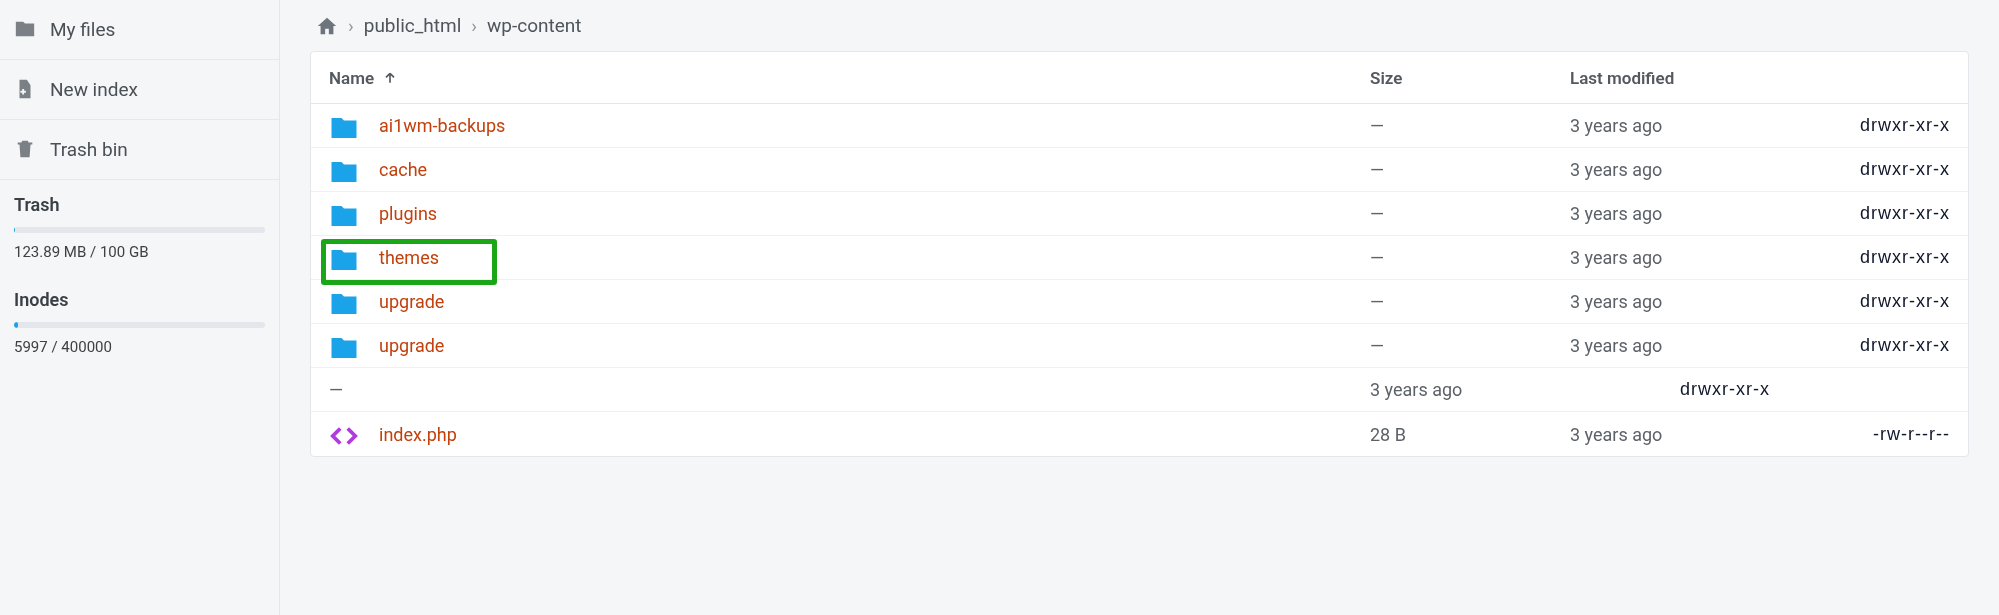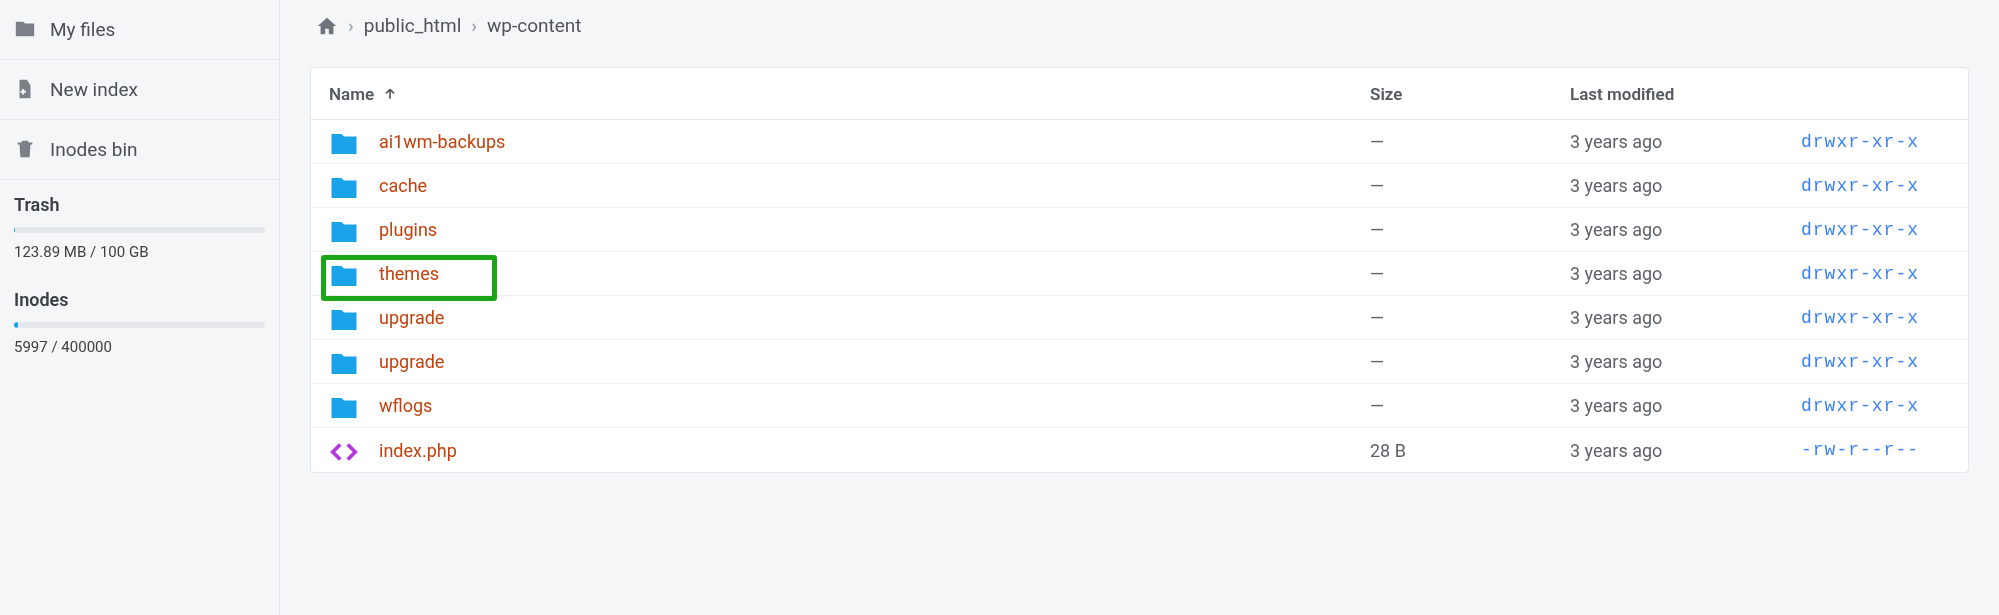--- a/index.html
+++ b/index.html
@@ -78,21 +78,20 @@
   }
   .breadcrumb .crumb { cursor: pointer; }
   .breadcrumb .sep { color: #909aa3; }
   .breadcrumb .home-icon { width: 22px; height: 22px; color: #6d747b; cursor: pointer; }
 
   .file-panel {
     background: #fff;
     border: 1px solid #e3e7eb;
     border-radius: 4px;
     overflow: hidden;
-    margin-top: 16px;
   }
   .file-header, .file-row {
     display: grid;
     grid-template-columns: 1fr 200px 200px 180px;
     align-items: center;
     padding: 0 18px;
   }
   .file-header {
     height: 52px;
     border-bottom: 1px solid #e3e7eb;
@@ -119,24 +118,24 @@
     gap: 20px;
     color: #c2410c;
     cursor: pointer;
     position: relative;
   }
   .row-icon { width: 30px; height: 26px; flex: 0 0 30px; }
   .folder-color { color: #1aa3e8; }
   .code-color  { color: #b23be0; }
   .cell-size, .cell-modified { color: #5c6268; }
   .cell-perm {
-    font-family: Liberation Mono, monospace;
+    font-family: Liberation Sans, sans-serif;
     letter-spacing: 1px;
-    color: #3b82f6;
-    text-align: center;
+    color: #0f172a;
+    text-align: right;
   }
   .highlight-box {
     position: absolute;
     left: -8px;
     top: -6px;
     height: 46px;
     width: 176px;
     border: 5px solid #1aa617;
     border-radius: 3px;
     pointer-events: none;
@@ -165,21 +164,21 @@
     </span>
     <span>New index</span>
   </div>
 
   <div class="sidebar-item">
     <span class="icon">
       <svg viewBox="0 0 24 24" fill="currentColor">
           <path d="M6 7h12l-1 14H7L6 7zm3-4h6l1 2h4v2H4V5h4l1-2z"></path>
         </svg>
     </span>
-    <span>Inodes bin</span>
+    <span>Trash bin</span>
   </div>
 
   <div class="sidebar-section">
     <div class="sidebar-section-title">Trash</div>
     <div class="usage-bar">
       <div class="usage-bar-fill" id="space-fill" style="width: 0.12%;"></div>
     </div>
     <div class="usage-text">123.89 MB / 100 GB</div>
   </div>
 
@@ -285,26 +284,20 @@
             <span class="row-icon folder-color"><svg viewBox="0 0 24 24" fill="currentColor">
                 <path d="M10 4H2v16h20V6H12l-2-2z"></path>
               </svg></span>
             <span>upgrade</span>
           </div>
           <div class="cell-size">—</div>
           <div class="cell-modified">3 years ago</div>
           <div class="cell-perm">drwxr-xr-x</div>
         </div>
         <div class="file-row">
-          <div class="cell-name">
-            <span class="row-icon folder-color"><svg viewBox="0 0 24 24" fill="currentColor">
-                <path d="M10 4H2v16h20V6H12l-2-2z"></path>
-              </svg></span>
-            <span>wflogs</span>
-          </div>
           <div class="cell-size">—</div>
           <div class="cell-modified">3 years ago</div>
           <div class="cell-perm">drwxr-xr-x</div>
         </div>
         <div class="file-row">
           <div class="cell-name">
             <span class="row-icon code-color"><svg viewBox="0 0 24 24" fill="none" stroke="currentColor" stroke-width="3">
                 <path d="M9 18l-6-6 6-6M15 6l6 6-6 6"></path>
               </svg></span>
             <span>index.php</span>

